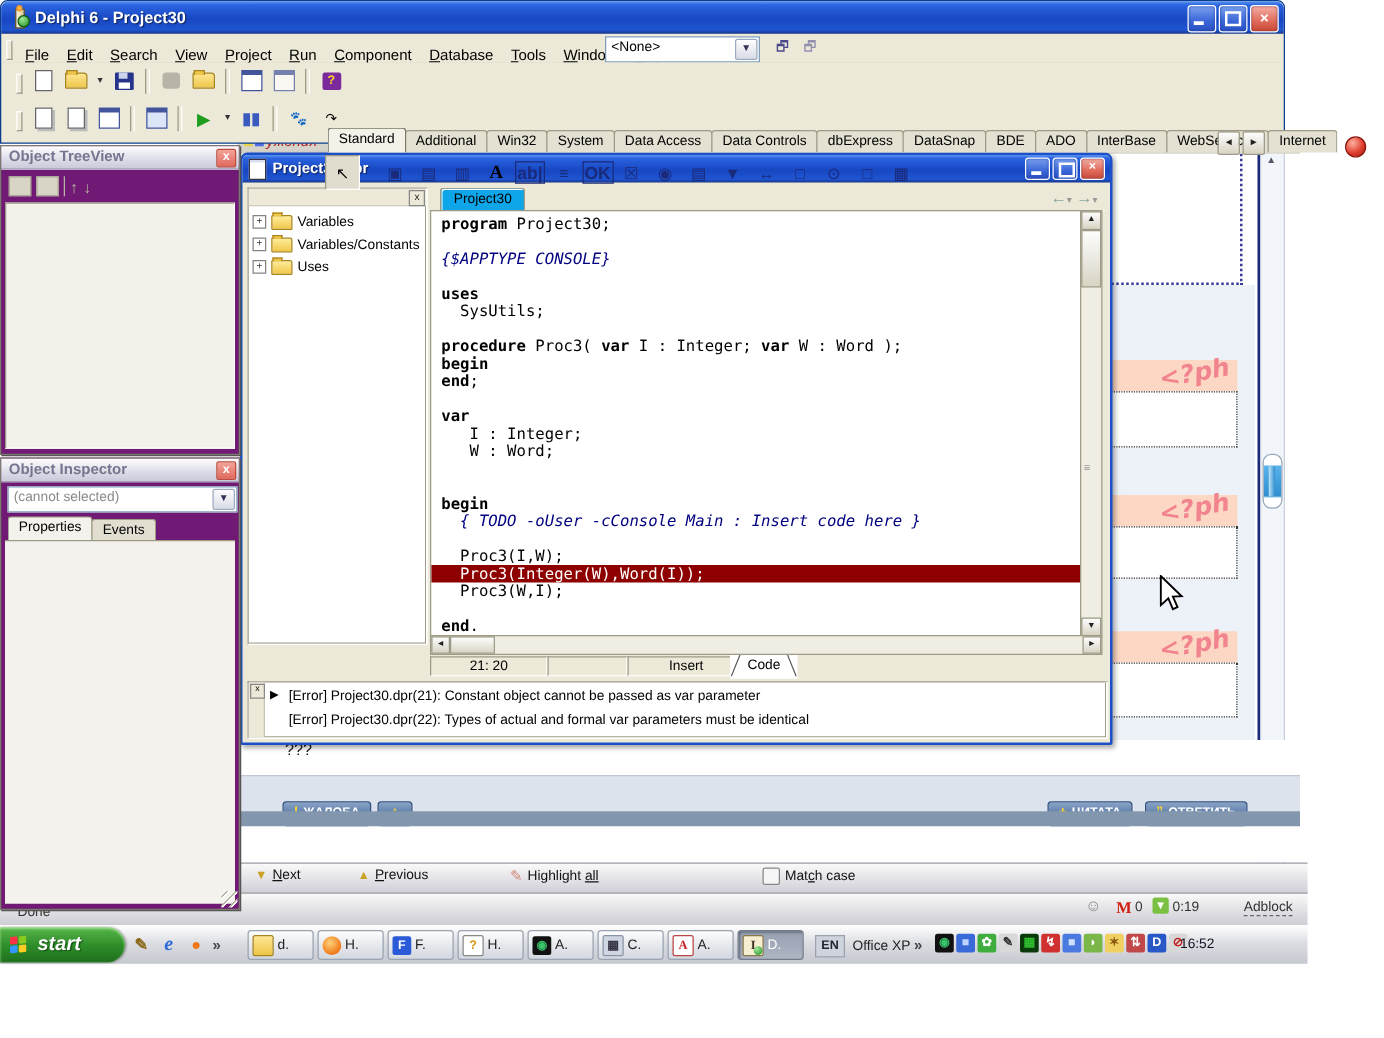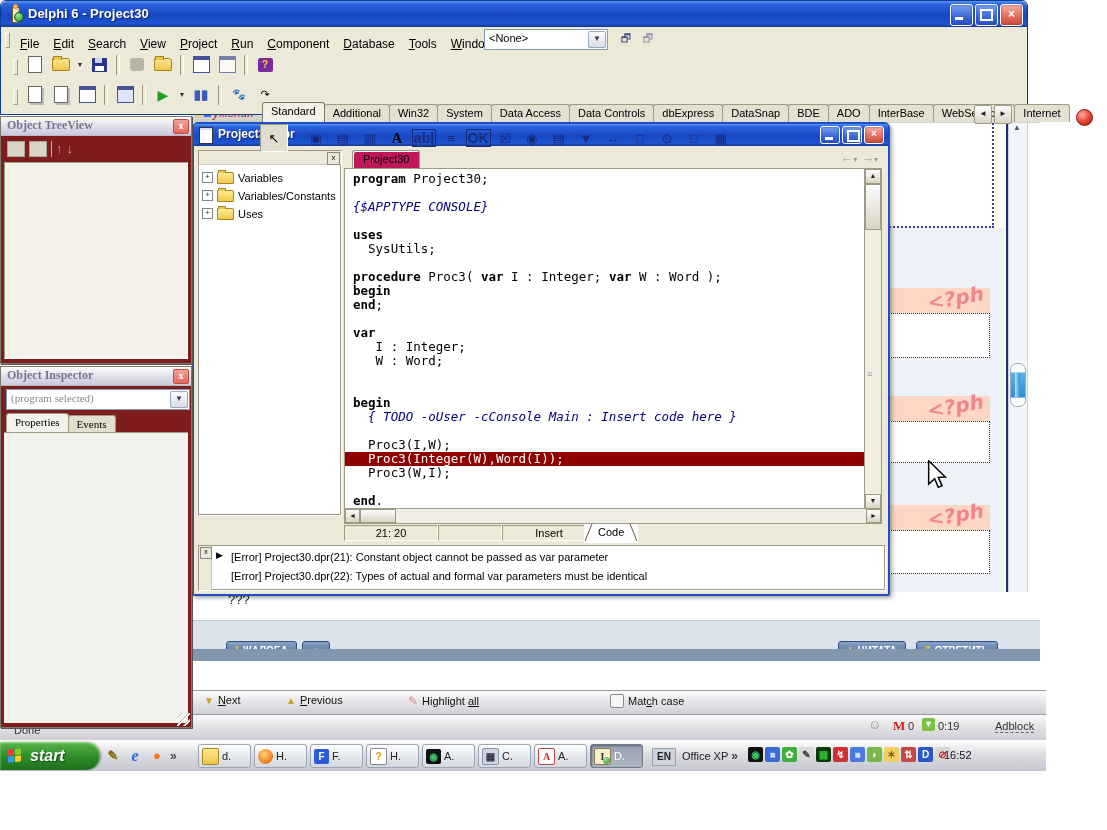--- a/index.html
+++ b/index.html
@@ -51,21 +51,21 @@
   #palette-tabs{position:absolute;left:4px;top:3px;display:flex;height:20px;align-items:flex-end;}
   .ptab{font-size:11px;padding:2px 8px 3px 8px;color:#000;border:1px solid #9d9a86;border-bottom:none;border-radius:3px 3px 0 0;background:#e4e1d2;margin-right:-1px;white-space:nowrap;}
   .ptab.active{background:#f4f2e8;font-weight:normal;position:relative;z-index:2;padding-bottom:5px;border-color:#7a7866;}
   .pal-scroll{position:absolute;top:6px;width:16px;height:17px;background:linear-gradient(180deg,#fdfdfd,#d8d4c4);border:1px solid #9d9a86;border-radius:2px;font-size:8px;text-align:center;line-height:15px;color:#222;}
   #palette-icons{position:absolute;left:2px;top:25px;display:flex;align-items:center;gap:1px;}
   .pcomp{width:26px;height:26px;display:flex;align-items:center;justify-content:center;font-size:13px;color:#1a2a7a;}
   .pcomp.pointer{border:1px solid;border-color:#9d9a86 #fff #fff #9d9a86;background:#e0ddcf;margin-right:14px;color:#000;}
   .pcomp .tinybox{font-size:14px;border:1px solid #1a2a7a;padding:0 1px;font-weight:bold;}
 
   
-  .panel{background:#7f1d1d;border:1px solid #7b7a6e;box-shadow:1px 1px 0 #555;z-index:20;font-family:Liberation Serif, serif;}
+  .panel{background:#701a75;border:1px solid #7b7a6e;box-shadow:1px 1px 0 #555;z-index:20;}
   .panel-title{position:relative;height:18px;background:linear-gradient(180deg,#fdfdfe,#dcdce8 60%,#c9c9da);border-bottom:1px solid #b8b8c8;color:#75758f;font-weight:bold;font-size:12px;line-height:17px;padding-left:6px;}
   .panel-x{position:absolute;right:2px;top:2px;width:14px;height:13px;background:linear-gradient(180deg,#f4a39a,#e0695c);border:1px solid #c04a3a;border-radius:2px;color:#fff;font-size:10px;font-weight:bold;text-align:center;line-height:12px;}
   #otv{left:0;top:116px;width:190px;height:246px;}
   #otv-toolbar{position:absolute;left:2px;top:21px;height:22px;display:flex;align-items:center;gap:4px;padding-left:4px;}
   .otv-doc{width:16px;height:14px;background:#d8d4c6;border:1px solid #aaa696;}
   .gray-arrow{color:#b2ae9e;font-weight:bold;font-size:13px;}
   #otv-body{position:absolute;left:3px;top:45px;right:3px;bottom:4px;background:#f3f1ea;}
   #oi{left:0;top:366px;width:190px;height:360px;}
   #oi-combo{position:absolute;left:5px;top:22px;width:178px;height:19px;background:#fff;border:1px solid #7f9db9;color:#8a8a8a;font-size:11px;line-height:17px;padding-left:4px;}
   #oi-tabs{position:absolute;left:5px;top:46px;display:flex;align-items:flex-end;height:19px;}
@@ -82,21 +82,21 @@
   #editwin .wbtn{width:18px;height:16px;line-height:14px;font-size:10px;}
   .docic{position:absolute;left:5px;top:3px;width:12px;height:15px;background:#fff;border:1px solid #334;box-shadow:inset 0 2px 0 #d8e0f0;}
   #treepane{position:absolute;left:4px;top:26px;width:142px;height:364px;background:#fff;border:1px solid #9d9a86;border-right-color:#fff;border-bottom-color:#fff;box-shadow:inset -1px -1px 0 #9d9a86;}
   #treepane-head{position:absolute;left:0;top:0;right:0;height:13px;background:#ece9d8;border-bottom:1px solid #d0ccc0;}
   #treepane-x{position:absolute;right:1px;top:1px;width:11px;height:11px;border:1px solid #888;background:#ece9d8;font-size:8px;line-height:9px;text-align:center;color:#222;}
   .tree-item{position:absolute;left:3px;height:17px;display:flex;align-items:center;gap:4px;font-size:11px;color:#000;white-space:nowrap;}
   .expander{width:9px;height:9px;border:1px solid #848484;background:#fff;font-size:8px;line-height:7px;text-align:center;color:#333;}
   .tfolder{width:15px;height:10px;background:linear-gradient(180deg,#ffec9a,#f0c84a);border:1px solid #a8841e;border-radius:1px 2px 1px 1px;position:relative;}
   .tfolder::before{content:"";position:absolute;left:0;top:-3px;width:6px;height:2px;background:#f0c84a;border:1px solid #a8841e;border-bottom:none;}
   #tabbar{position:absolute;left:150px;top:24px;width:540px;height:20px;border-bottom:1px solid #fff;}
-  .etab{position:absolute;left:8px;bottom:0;padding:2px 10px 3px 10px;font-size:11px;background:#be185d;border:1px solid #9d9a86;border-bottom:none;border-radius:3px 3px 0 0;box-shadow:inset 1px 1px 0 #fff;}
+  .etab{position:absolute;left:8px;bottom:0;padding:2px 10px 3px 10px;font-size:11px;background:#0ea5e9;border:1px solid #9d9a86;border-bottom:none;border-radius:3px 3px 0 0;box-shadow:inset 1px 1px 0 #fff;}
   #navarrows{position:absolute;right:6px;top:2px;font-size:13px;color:#6f9595;font-weight:bold;}
   #navarrows .caret{font-size:8px;color:#999;font-weight:normal;}
   #editor{position:absolute;left:150px;top:44px;width:520px;height:340px;background:#fff;border:1px solid #9d9a86;border-right:none;overflow:hidden;}
   #code{position:absolute;left:8px;top:3px;right:0;font-family:"DejaVu Sans Mono","Liberation Mono",monospace;font-size:12.5px;line-height:14px;color:#000;white-space:pre;}
   .cl{height:14px;}
   .kw{font-weight:bold;}
   .cmt,.dir{color:#000080;font-style:italic;}
   .errline{background:#8e0000;color:#fff;margin-left:-8px;padding-left:8px;margin-right:0;}
   .vscroll{position:absolute;background:#f0ede2;border:1px solid #9d9a86;}
   #ed-vscroll{left:670px;top:44px;width:16px;height:340px;}
@@ -459,21 +459,21 @@
     </div>
     <div id="otv-body" class="bevel-in"></div>
   </div>
 
   <div class="abs panel" id="oi">
     <div class="panel-title">
       <span>Object Inspector</span>
       <span class="panel-x">x</span>
     </div>
     <div id="oi-combo">
-      <span>(program selected)</span>
+      <span>(cannot selected)</span>
       <span class="combo-arrow">▼</span>
     </div>
     <div id="oi-tabs">
       <span class="oi-tab active">Properties</span>
       <span class="oi-tab">Events</span>
     </div>
     <div id="oi-body"></div>
     <div class="corner-grip"></div>
   </div>
 

